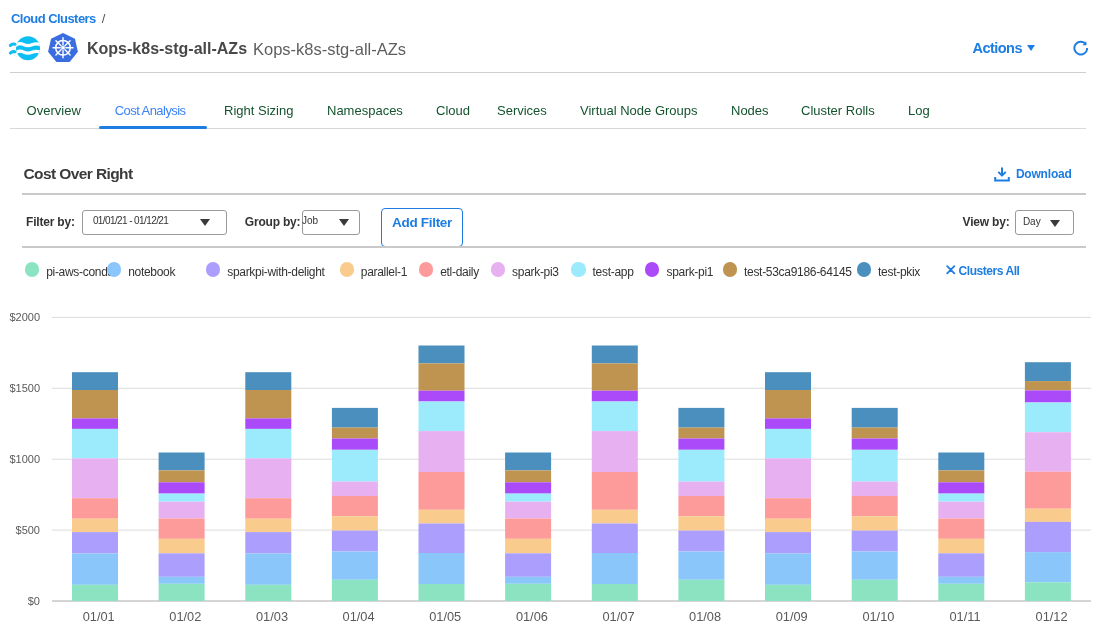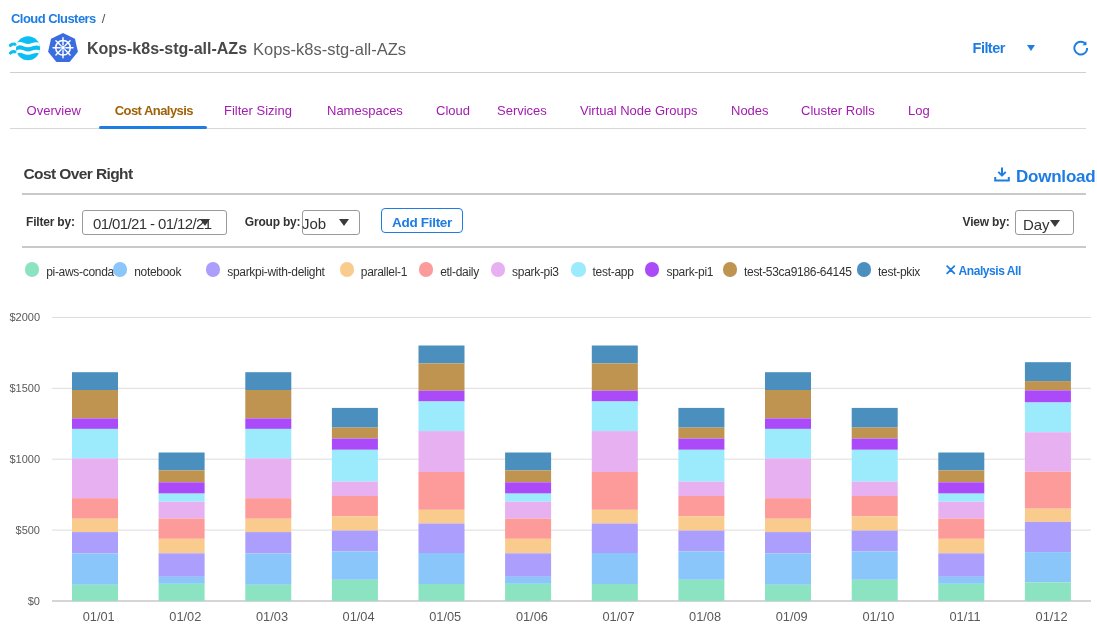--- a/index.html
+++ b/index.html
@@ -3,36 +3,36 @@
 <style>
 * { margin:0; padding:0; box-sizing:border-box; }
 html,body { width:1097px; height:634px; background:#fff; font-family:"Liberation Sans", sans-serif; position:relative; overflow:hidden; }
 .abs { position:absolute; }
 .crumb { left:11px; top:10.8px; font-size:13px; font-weight:bold; color:#1d7de2; letter-spacing:-0.55px; }
 .crumb .sl { color:#555; margin-left:3px; letter-spacing:0; font-weight:normal; }
 .title1 { left:87px; top:40.3px; font-size:16px; font-weight:bold; color:#484848; }
 .title2 { left:253px; top:40px; font-size:16.5px; color:#5e5e5e; }
 .actions { left:972.6px; top:39.7px; font-size:14.5px; font-weight:bold; color:#1d7de2; letter-spacing:-0.55px; }
 .hr1 { left:10px; top:72px; width:1076px; height:1px; background:#cfcfcf; }
-.tab { position:absolute; top:102.6px; font-size:13px; color:#a21caf; white-space:nowrap; }
-.tab.active { color:#a16207; font-weight:bold; letter-spacing:-0.55px; }
+.tab { position:absolute; top:102.6px; font-size:13px; color:#14532d; white-space:nowrap; }
+.tab.active { color:#3b82f6; font-weight:normal; letter-spacing:-0.55px; }
 .tabline { left:10px; top:127.6px; width:1076px; height:1px; background:#d8d8d8; }
 .underline { left:98.8px; top:126.2px; width:108.5px; height:2.8px; background:#1d7de2; border-radius:2px; }
 .h2 { left:23.5px; top:165px; font-size:15.5px; font-weight:bold; color:#3b3b3b; letter-spacing:-0.6px; }
 .divider { height:2px; background:#c9c9c9; left:22px; width:1064.3px; }
 .flabel { font-size:12px; font-weight:bold; color:#333; letter-spacing:-0.2px; }
 .selbox { position:absolute; background:#fff; border:1px solid #9a9a9a; border-radius:3px; height:24.5px; top:210px; }
-.seltext { position:absolute; font-size:15px; color:#333; }
+.seltext { position:absolute; font-size:10px; color:#333; }
 .scaret { position:absolute; width:0; height:0; border-left:5.4px solid transparent; border-right:5.4px solid transparent; border-top:7.3px solid #3a3a3a; }
-.addf { left:381px; top:208px; width:82px; height:25px; border:1.5px solid #1d7de2; border-radius:4px; text-align:center; font-size:13.5px; font-weight:bold; color:#1d7de2; line-height:27px; letter-spacing:-0.3px; }
+.addf { left:381px; top:208px; width:82px; height:39px; border:1.5px solid #1d7de2; border-radius:4px; text-align:center; font-size:13.5px; font-weight:bold; color:#1d7de2; line-height:27px; letter-spacing:-0.3px; }
 .litem { position:absolute; top:262.4px; height:15px; white-space:nowrap; }
 .dot { display:inline-block; width:14.2px; height:14.2px; border-radius:50%; vertical-align:top; }
 .llab { font-size:12px; color:#333; margin-left:7px; letter-spacing:-0.3px; display:inline-block; margin-top:1.2px; }
 .desel { left:958.6px; top:263.5px; font-size:12px; font-weight:bold; color:#1d7de2; letter-spacing:-0.45px; }
-.dl { left:1015.9px; top:166.6px; font-size:17px; font-weight:bold; color:#1d7de2; letter-spacing:-0.2px; }
+.dl { left:1015.9px; top:166.6px; font-size:12px; font-weight:bold; color:#1d7de2; letter-spacing:-0.2px; }
 .chart { position:absolute; left:0; top:290px; }
 svg text { font-family:"Liberation Sans", sans-serif; }
 </style></head>
 <body>
 <div class="abs crumb">Cloud Clusters <span class="sl">/</span></div>
 <svg class="abs" style="left:8px;top:32px" width="34" height="34" viewBox="0 0 34 34" xmlns="http://www.w3.org/2000/svg">
   <defs>
       <clipPath id="oc">
         <circle cx="20" cy="16.2" r="12"></circle>
       </clipPath>
@@ -59,30 +59,30 @@
       <path d="M8.9 8.7 L14 13.8"></path>
         <path d="M18 17.8 L23.1 22.9"></path>
       <path d="M23.1 8.7 L18 13.8"></path>
         <path d="M14 17.8 L8.9 22.9"></path>
     </g>
   </g>
   <rect x="14.3" y="14.1" width="3.4" height="3.4" fill="#fff"></rect>
 </svg>
 <div class="abs title1">Kops-k8s-stg-all-AZs</div>
 <div class="abs title2">Kops-k8s-stg-all-AZs</div>
-<div class="abs actions">Filter</div>
+<div class="abs actions">Actions</div>
 <div class="abs" style="left:1026.9px;top:45px;width:0;height:0;border-left:4.9px solid transparent;border-right:4.9px solid transparent;border-top:6.5px solid #1d7de2"></div>
 <svg class="abs" style="left:1072.8px;top:40px" width="15.5" height="16" viewBox="0 0 17 17">
   <path d="M14.2 4.6 A7 7 0 1 0 15.5 8.5" fill="none" stroke="#1d7de2" stroke-width="2.1"></path>
   <path d="M14.6 1.2 L14.6 5.4 L10.4 5.4 Z" fill="#1d7de2"></path>
 </svg>
 <div class="abs hr1"></div>
 <span class="tab" style="left:26.6px">Overview</span>
 <span class="tab active" style="left:114.7px">Cost Analysis</span>
-<span class="tab" style="left:224px">Filter Sizing</span>
+<span class="tab" style="left:224px">Right Sizing</span>
 <span class="tab" style="left:327px">Namespaces</span>
 <span class="tab" style="left:436px">Cloud</span>
 <span class="tab" style="left:497px">Services</span>
 <span class="tab" style="left:580px">Virtual Node Groups</span>
 <span class="tab" style="left:731px">Nodes</span>
 <span class="tab" style="left:801px">Cluster Rolls</span>
 <span class="tab" style="left:908px">Log</span>
 <div class="abs tabline"></div>
 <div class="abs underline"></div>
 <div class="abs h2">Cost Over Right</div>
@@ -103,33 +103,33 @@
 <div class="selbox" style="left:302px;width:58px"></div>
 <div class="seltext" style="left:302px;top:215.3px">Job</div>
 <div class="scaret" style="left:338.6px;top:219px"></div>
 <div class="abs addf">Add Filter</div>
 <div class="abs flabel" style="left:962.6px;top:214.7px">View by:</div>
 <div class="selbox" style="left:1015px;width:58.6px"></div>
 <div class="seltext" style="left:1022.9px;top:215.7px">Day</div>
 <div class="scaret" style="left:1049.9px;top:220px"></div>
 <div class="abs divider" style="top:245.7px"></div>
 <div class="litem" style="left:25px"><span class="dot" style="background:#8BE3C2"></span><span class="llab">pi-aws-conda</span></div>
-<div class="litem" style="left:113px"><span class="dot" style="background:#8AC6FA"></span><span class="llab">notebook</span></div>
+<div class="litem" style="left:107px"><span class="dot" style="background:#8AC6FA"></span><span class="llab">notebook</span></div>
 <div class="litem" style="left:206px"><span class="dot" style="background:#AB9EFC"></span><span class="llab">sparkpi-with-delight</span></div>
 <div class="litem" style="left:339.6px"><span class="dot" style="background:#F9CC8E"></span><span class="llab">parallel-1</span></div>
 <div class="litem" style="left:419px"><span class="dot" style="background:#FD9A9A"></span><span class="llab">etl-daily</span></div>
 <div class="litem" style="left:490.9px"><span class="dot" style="background:#E7B1F1"></span><span class="llab">spark-pi3</span></div>
 <div class="litem" style="left:571.4px"><span class="dot" style="background:#9CEBFD"></span><span class="llab">test-app</span></div>
 <div class="litem" style="left:645.3px"><span class="dot" style="background:#AB4AF8"></span><span class="llab">spark-pi1</span></div>
 <div class="litem" style="left:722.8px"><span class="dot" style="background:#BF9350"></span><span class="llab">test-53ca9186-64145</span></div>
 <div class="litem" style="left:856.9px"><span class="dot" style="background:#4B8FBE"></span><span class="llab">test-pkix</span></div>
 <svg class="abs" style="left:946.2px;top:265.3px" width="9.5" height="9.5" viewBox="0 0 9.5 9.5">
   <path d="M1.2 1.2 L8.3 8.3 M8.3 1.2 L1.2 8.3" stroke="#1d7de2" stroke-width="1.8" stroke-linecap="round"></path>
 </svg>
-<div class="abs desel">Analysis All</div>
+<div class="abs desel">Clusters All</div>
 <svg class="chart" width="1097" height="344" viewBox="0 290 1097 344" xmlns="http://www.w3.org/2000/svg">
 <line x1="52" x2="1091" y1="317.4" y2="317.4" stroke="#dcdcdc" stroke-width="1"></line>
 <text x="40" y="321.4" text-anchor="end" font-size="11" fill="#595959">$2000</text>
 <line x1="52" x2="1091" y1="388.3" y2="388.3" stroke="#dcdcdc" stroke-width="1"></line>
 <text x="40" y="392.3" text-anchor="end" font-size="11" fill="#595959">$1500</text>
 <line x1="52" x2="1091" y1="459.2" y2="459.2" stroke="#dcdcdc" stroke-width="1"></line>
 <text x="40" y="463.2" text-anchor="end" font-size="11" fill="#595959">$1000</text>
 <line x1="52" x2="1091" y1="530.1" y2="530.1" stroke="#dcdcdc" stroke-width="1"></line>
 <text x="40" y="534.1" text-anchor="end" font-size="11" fill="#595959">$500</text>
 <line x1="52" x2="1091" y1="601" y2="601" stroke="#ababab" stroke-width="1"></line>

